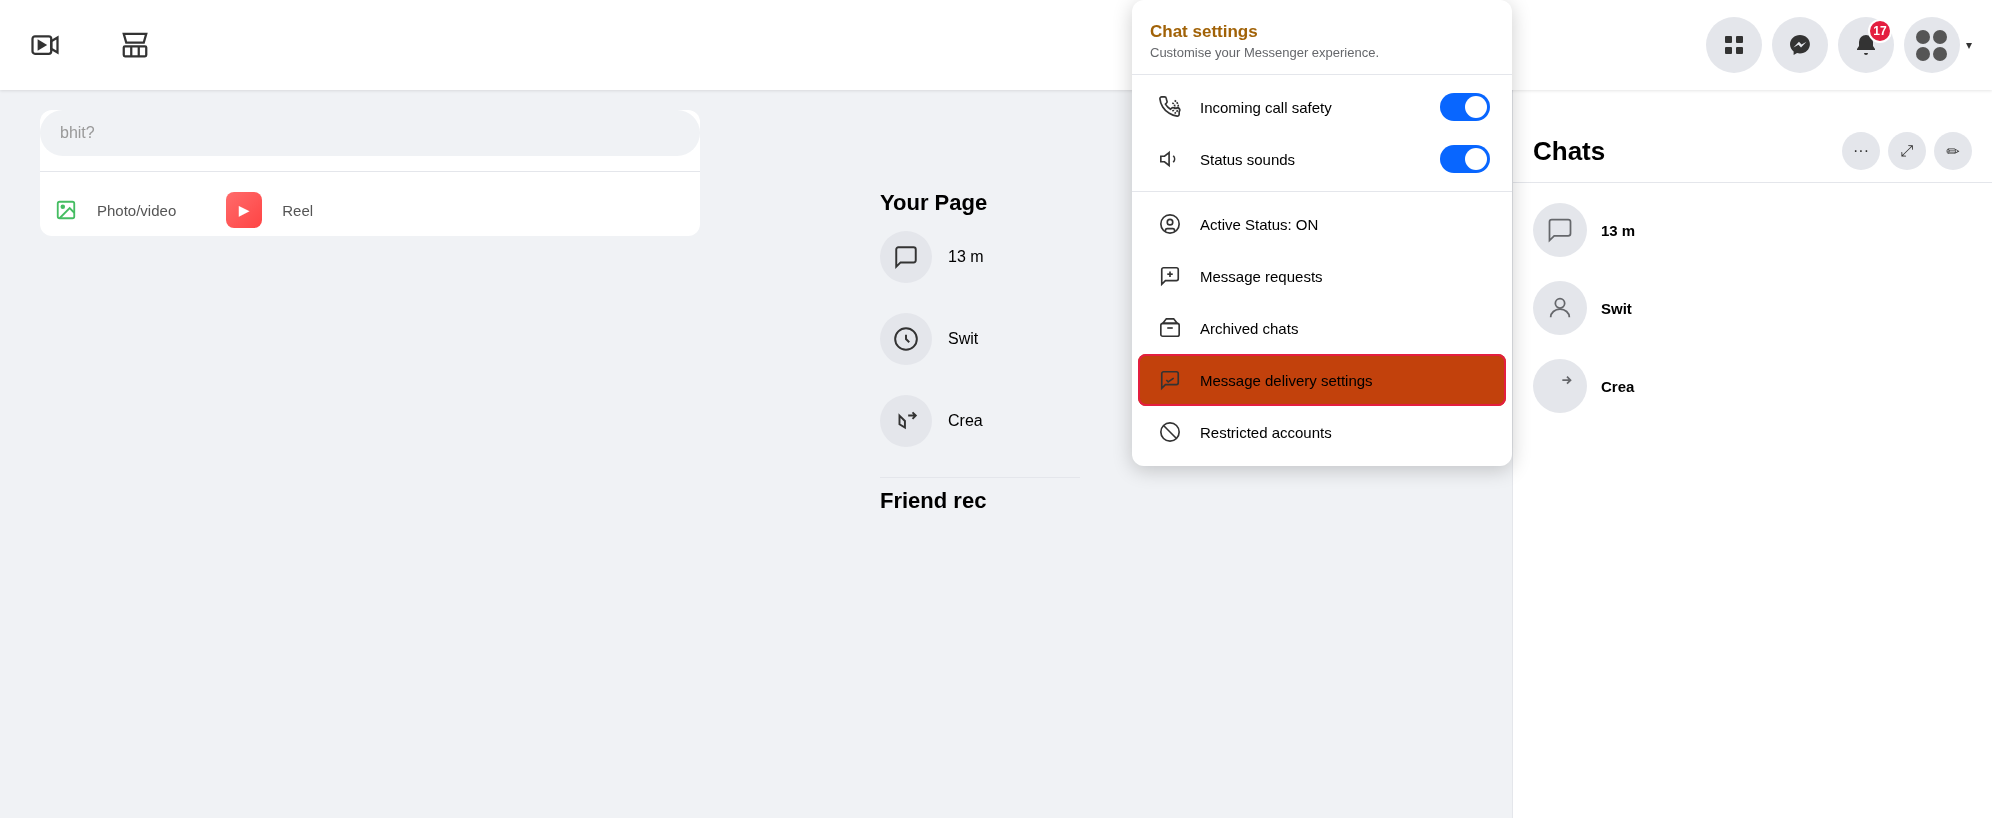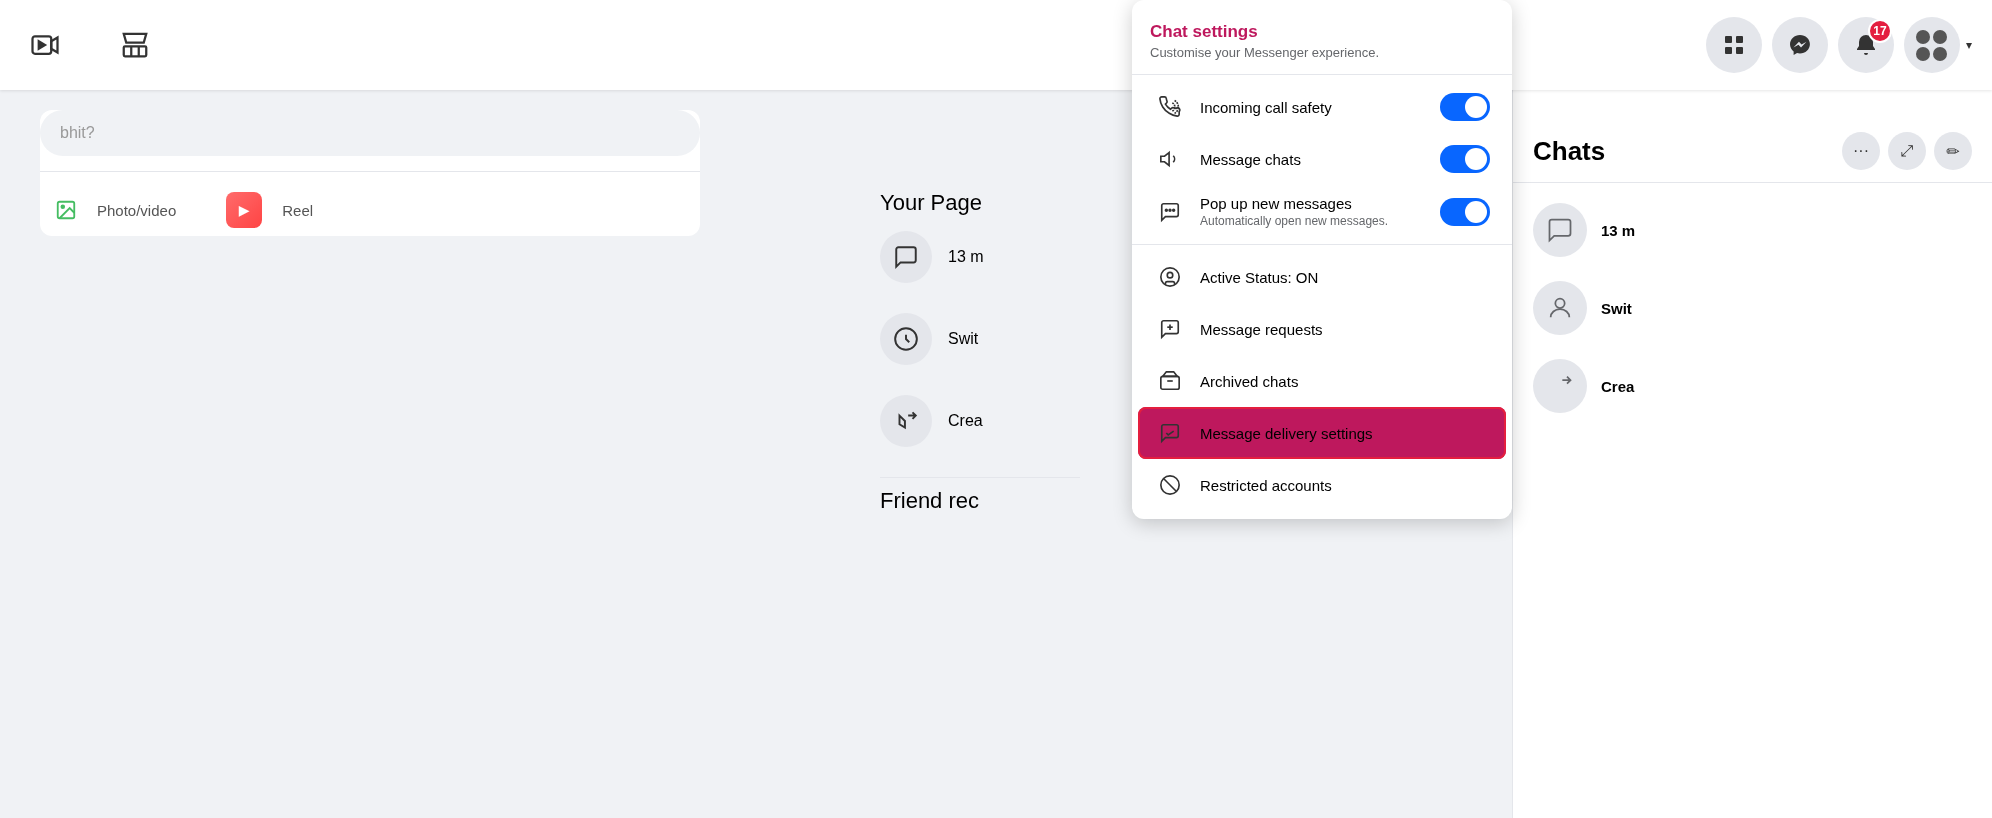--- a/index.html
+++ b/index.html
@@ -226,21 +226,21 @@
       box-shadow: 0 4px 20px rgba(0,0,0,0.2);
       z-index: 200;
       padding: 8px 0;
     }
     .dropdown-header {
       padding: 14px 18px 8px;
     }
     .dropdown-header-title {
       font-size: 17px;
       font-weight: 700;
-      color: #be185d;
+      color: #a16207;
     }
     .dropdown-header-subtitle {
       font-size: 13px;
       color: #65676b;
       margin-top: 3px;
     }
     .dropdown-divider {
       height: 1px;
       background: #e4e6eb;
       margin: 6px 0;
@@ -249,21 +249,21 @@
       display: flex;
       align-items: center;
       padding: 10px 16px;
       cursor: pointer;
       gap: 14px;
       border-radius: 8px;
       margin: 0 6px;
       position: relative;
     }
     .dropdown-item.highlighted {
-      background: #be185d;
+      background: #c2410c;
       outline: 2px solid #e41e3f;
       outline-offset: -2px;
     }
     .dropdown-item-icon {
       width: 32px;
       height: 32px;
       display: flex;
       align-items: center;
       justify-content: center;
       flex-shrink: 0;
@@ -371,21 +371,21 @@
       color: #333;
     }
     .bg-item-icon svg {
       width: 26px;
       height: 26px;
     }
 
     
     .bg-section-title {
       font-size: 22px;
-      font-weight: 400;
+      font-weight: 700;
       color: #000;
       margin-bottom: 15px;
     }
 
     
     .scroll-indicator {
       position: fixed;
       right: 480px;
       top: 40%;
       width: 8px;
@@ -605,40 +605,25 @@
   </div>
 
   <div class="dropdown-item">
     <div class="dropdown-item-icon">
       <svg viewBox="0 0 24 24" fill="none" stroke="currentColor" stroke-width="1.8">
         <polygon points="11 5 6 9 2 9 2 15 6 15 11 19 11 5"></polygon>
         <path d="M15.54 8.46a5 5 0 0 1 0 7.07"></path>
       </svg>
     </div>
     <div class="dropdown-item-content">
-      <div class="dropdown-item-label">Message chats</div>
+      <div class="dropdown-item-label">Status sounds</div>
     </div>
     <div class="toggle"></div>
   </div>
 
-  <div class="dropdown-item">
-    <div class="dropdown-item-icon">
-      <svg viewBox="0 0 24 24" fill="none" stroke="currentColor" stroke-width="1.8">
-        <path d="M21 15a2 2 0 0 1-2 2H7l-4 4V5a2 2 0 0 1 2-2h14a2 2 0 0 1 2 2z"></path>
-        <circle cx="12" cy="10" r="1" fill="currentColor"></circle>
-        <circle cx="8" cy="10" r="1" fill="currentColor"></circle>
-        <circle cx="16" cy="10" r="1" fill="currentColor"></circle>
-      </svg>
-    </div>
-    <div class="dropdown-item-content">
-      <div class="dropdown-item-label">Pop up new messages</div>
-      <div class="dropdown-item-sublabel">Automatically open new messages.</div>
-    </div>
-    <div class="toggle"></div>
-  </div>
 
   <div class="dropdown-divider"></div>
 
 
   <div class="dropdown-item">
     <div class="dropdown-item-icon">
       <svg viewBox="0 0 24 24" fill="none" stroke="currentColor" stroke-width="1.8">
         <circle cx="12" cy="12" r="10"></circle>
         <circle cx="12" cy="10" r="3"></circle>
         <path d="M7 20.662V19a2 2 0 0 1 2-2h6a2 2 0 0 1 2 2v1.662"></path>

